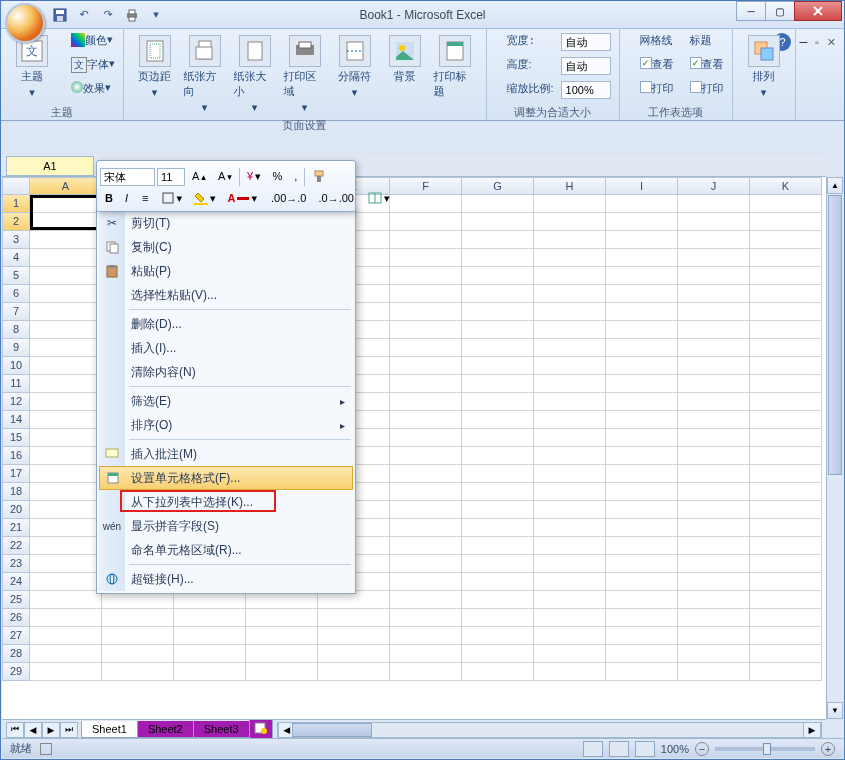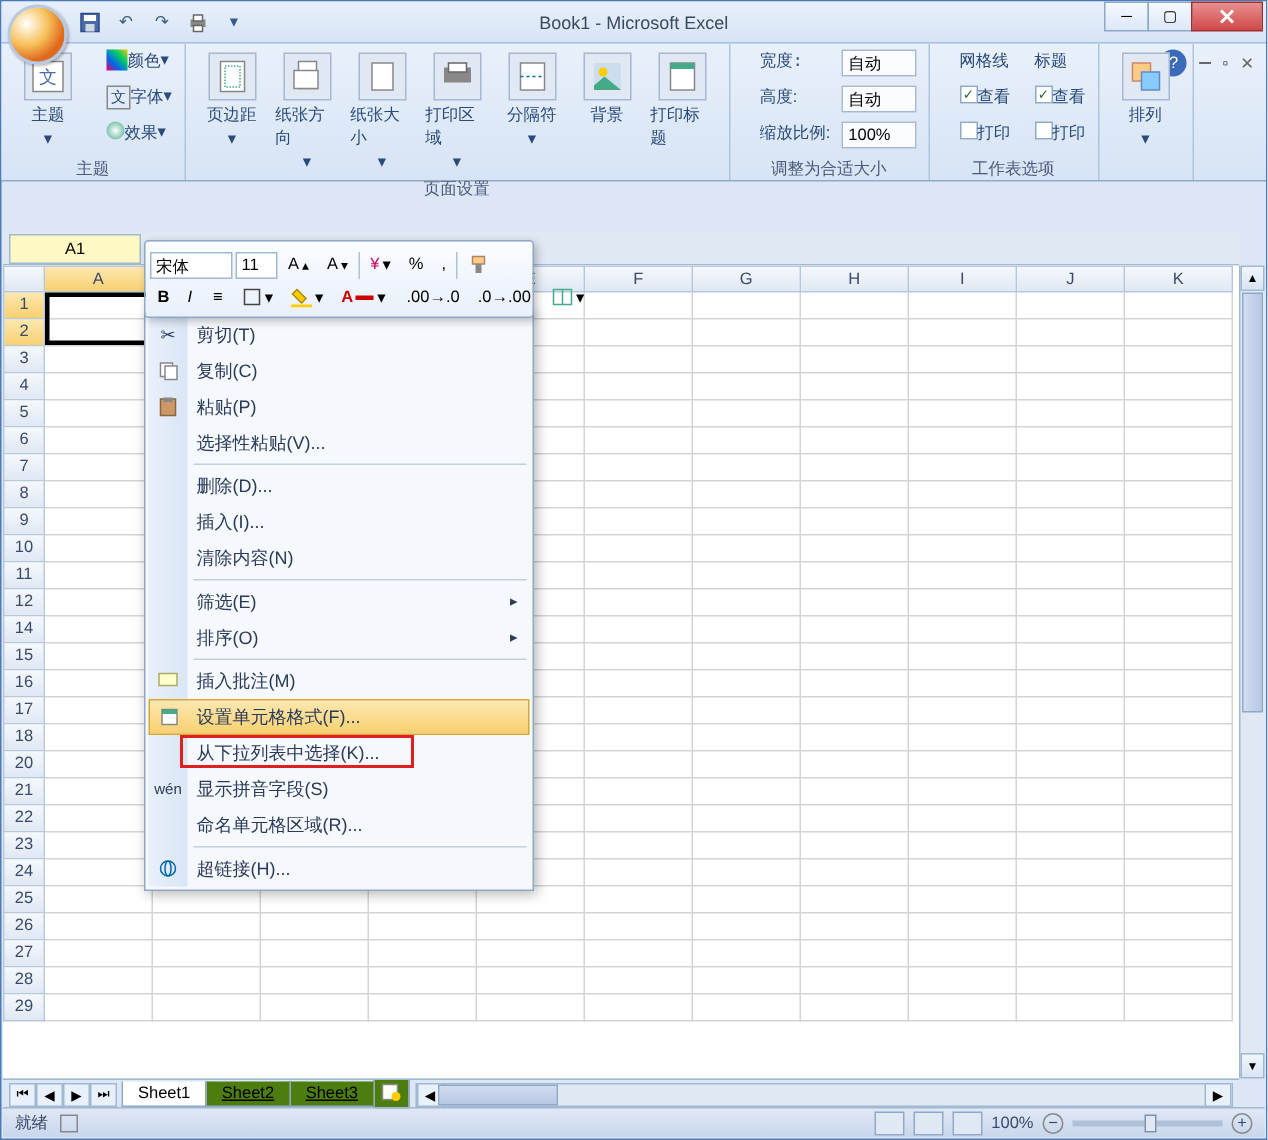--- a/index.html
+++ b/index.html
@@ -69,21 +69,21 @@
 .ctx-sep { height: 1px; background: #c0d0e0; margin: 2px 2px 2px 30px; }
 .ctx-arrow { position: absolute; right: 8px; font-size: 10px; }
 .red-box { position: absolute; border: 2px solid #e02020; pointer-events: none; z-index: 60; }
 
 
 .sheet-tabs { position: absolute; left: 1px; right: 18px; bottom: 20px; height: 20px; background: #dce6f4; border-top: 1px solid #a0b8d0; display: flex; align-items: center; font-size: 11px; }
 .sheet-nav { display: flex; gap: 0; padding: 0 4px; }
 .sheet-nav-btn { width: 18px; height: 16px; border: 1px solid #a0b8d0; background: #e8f0fb; display: flex; align-items: center; justify-content: center; font-size: 9px; cursor: pointer; }
 .sheet-tab { padding: 2px 10px; background: #fff; border: 1px solid #8fa8c8; border-top: none; margin-left: -1px; cursor: pointer; }
 .sheet-tab.active { background: #fff; font-weight: normal; }
-.sheet-tab.inactive { background: #4d7c0f; text-decoration: underline; }
+.sheet-tab.inactive { background: #a21caf; }
 .hscroll { flex: 1; height: 16px; background: #e0e8f4; border: 1px solid #a0b8d0; margin: 0 4px; position: relative; }
 .hscroll-thumb { position: absolute; left: 14px; width: 80px; top: 0; bottom: 0; background: linear-gradient(#d0dcf0, #b8c8e4); border: 1px solid #8fa8c8; }
 
 .statusbar { position: absolute; left: 1px; right: 1px; bottom: 1px; height: 20px; background: linear-gradient(#e0e8f6, #c8d6ec); border-top: 1px solid #a0b8d0; display: flex; align-items: center; padding: 0 8px; font-size: 11px; color: #3a4a6a; }
 .status-right { margin-left: auto; display: flex; align-items: center; gap: 6px; }
 .zoom-slider { width: 100px; height: 4px; background: #b0c0d8; position: relative; }
 .zoom-thumb { position: absolute; left: 48px; top: -4px; width: 8px; height: 12px; background: #e0e8f4; border: 1px solid #7a90b0; }
 .view-btn { width: 20px; height: 16px; border: 1px solid #8fa8c8; background: #e0e8f4; }
 
 .vscroll { position: absolute; right: 1px; top: 176px; bottom: 40px; width: 17px; background: #e0e8f4; border-left: 1px solid #a0b8d0; }

